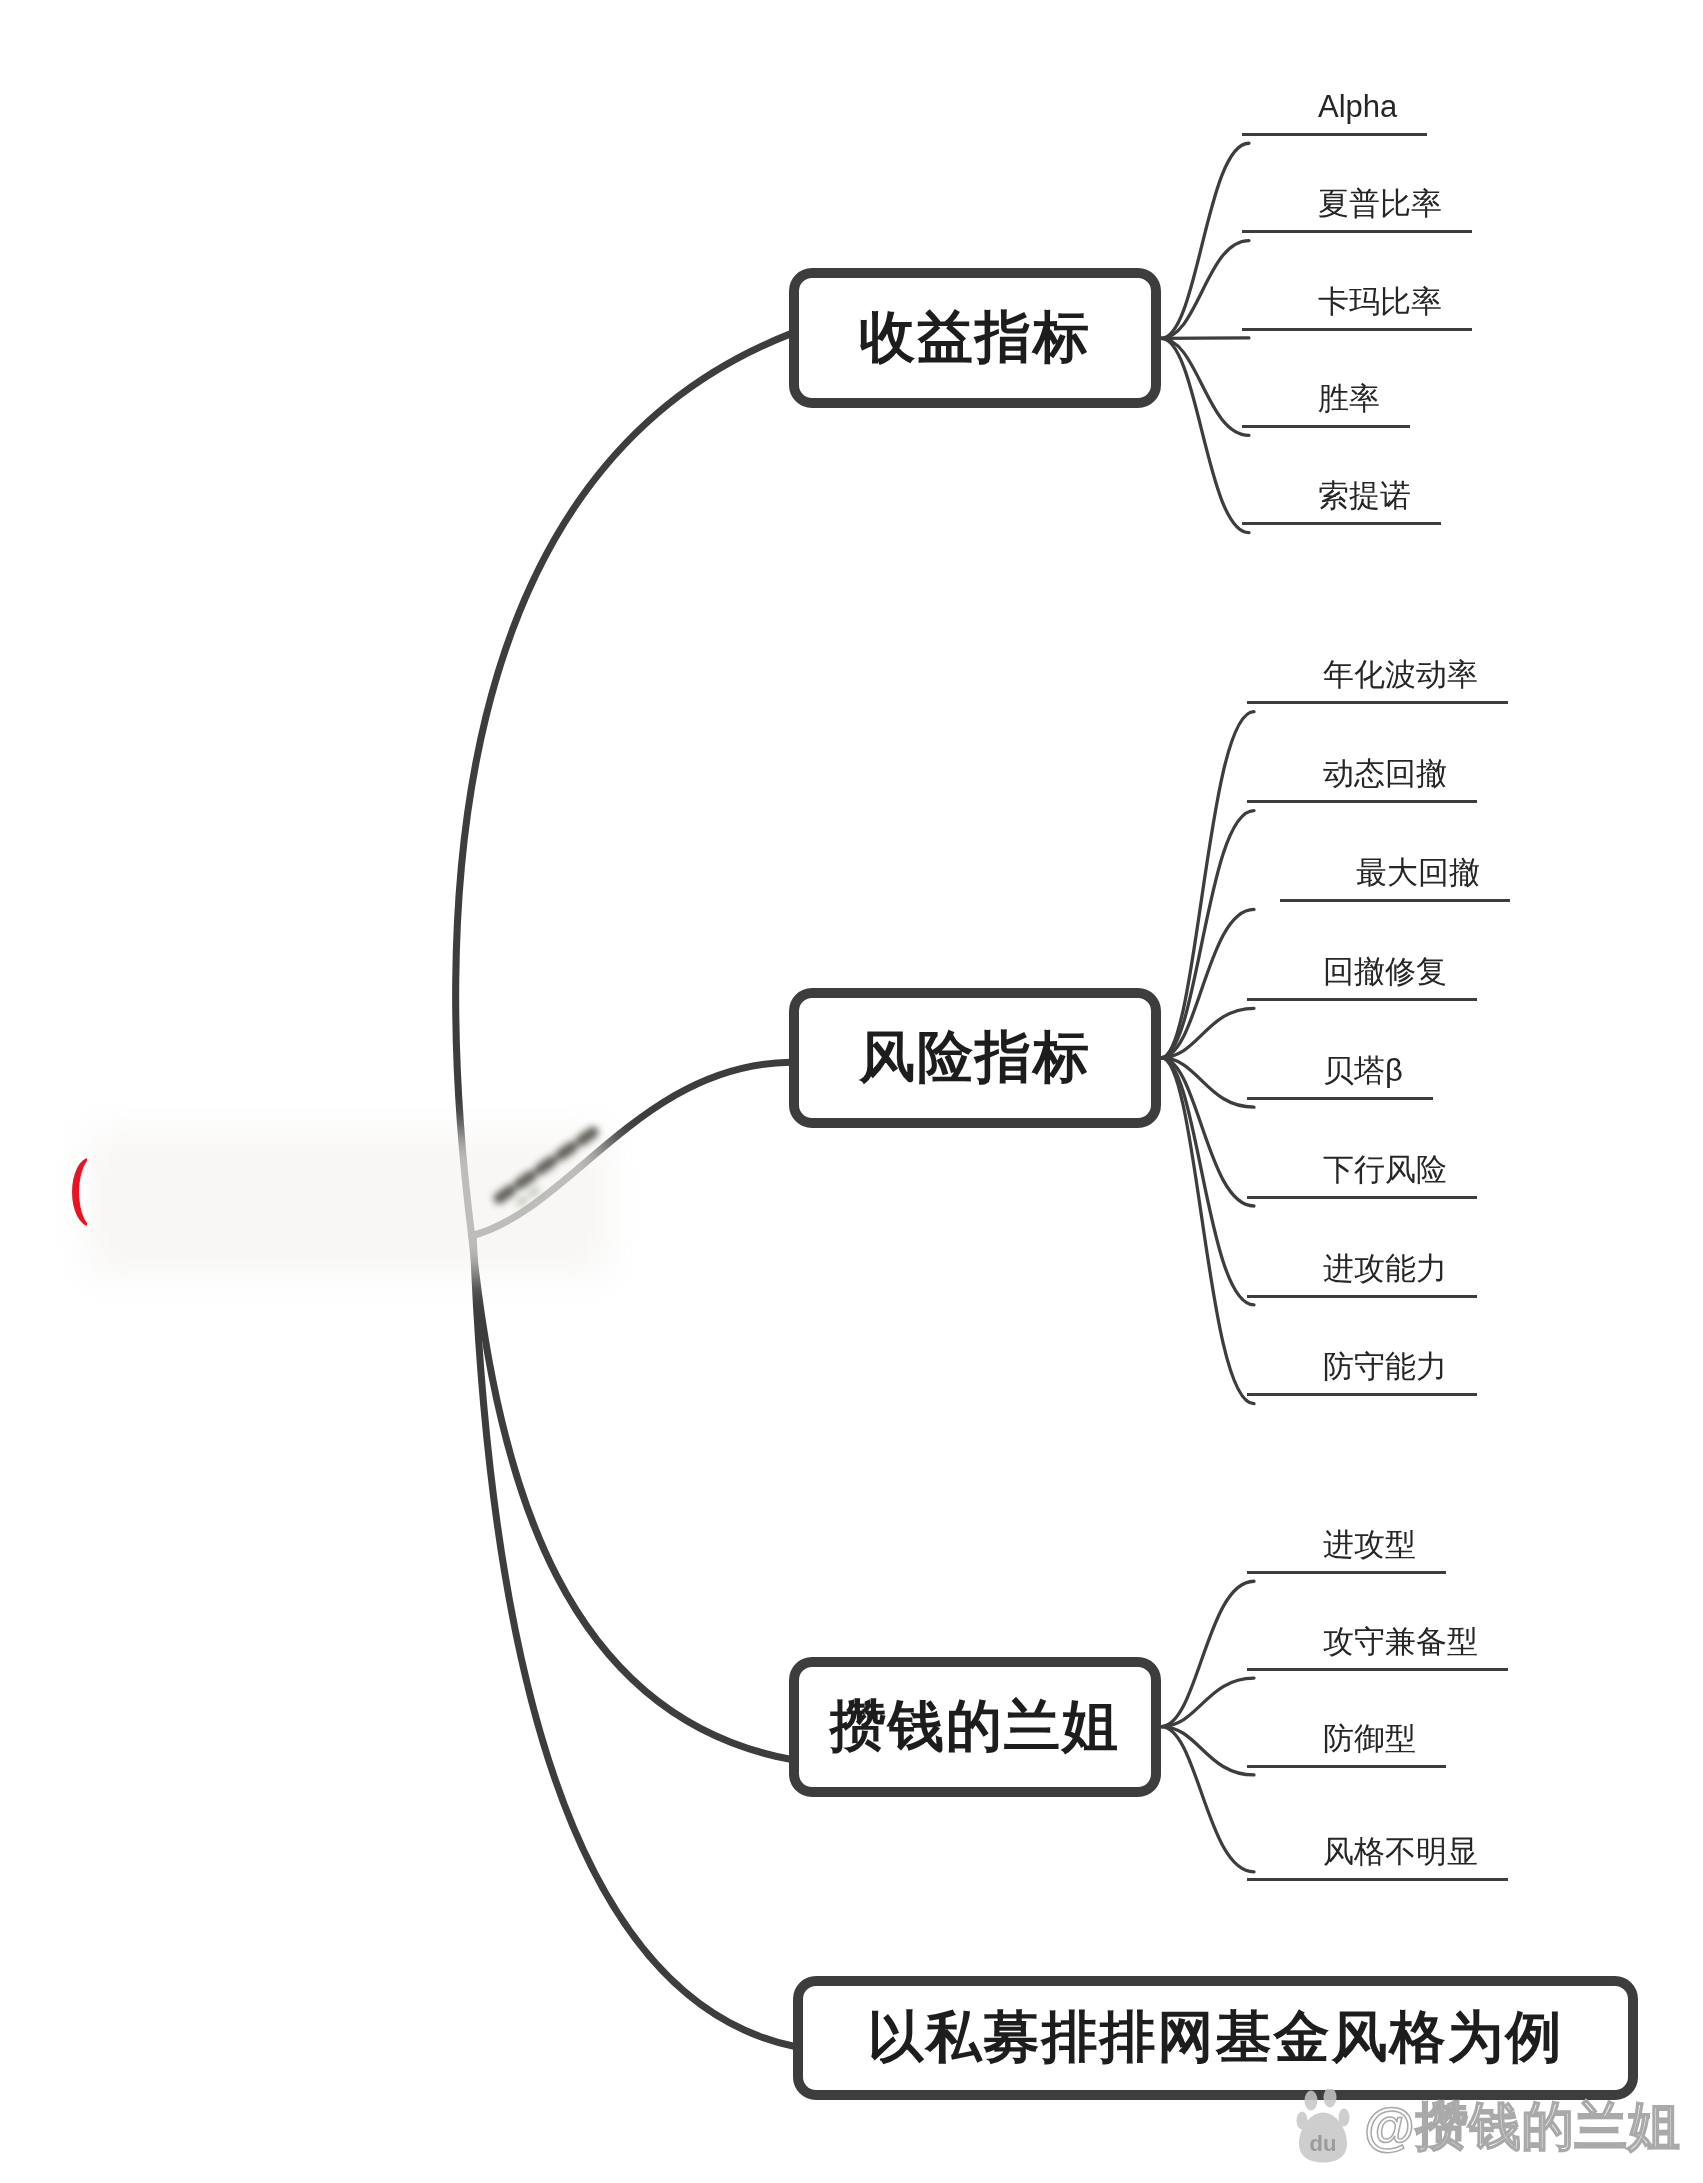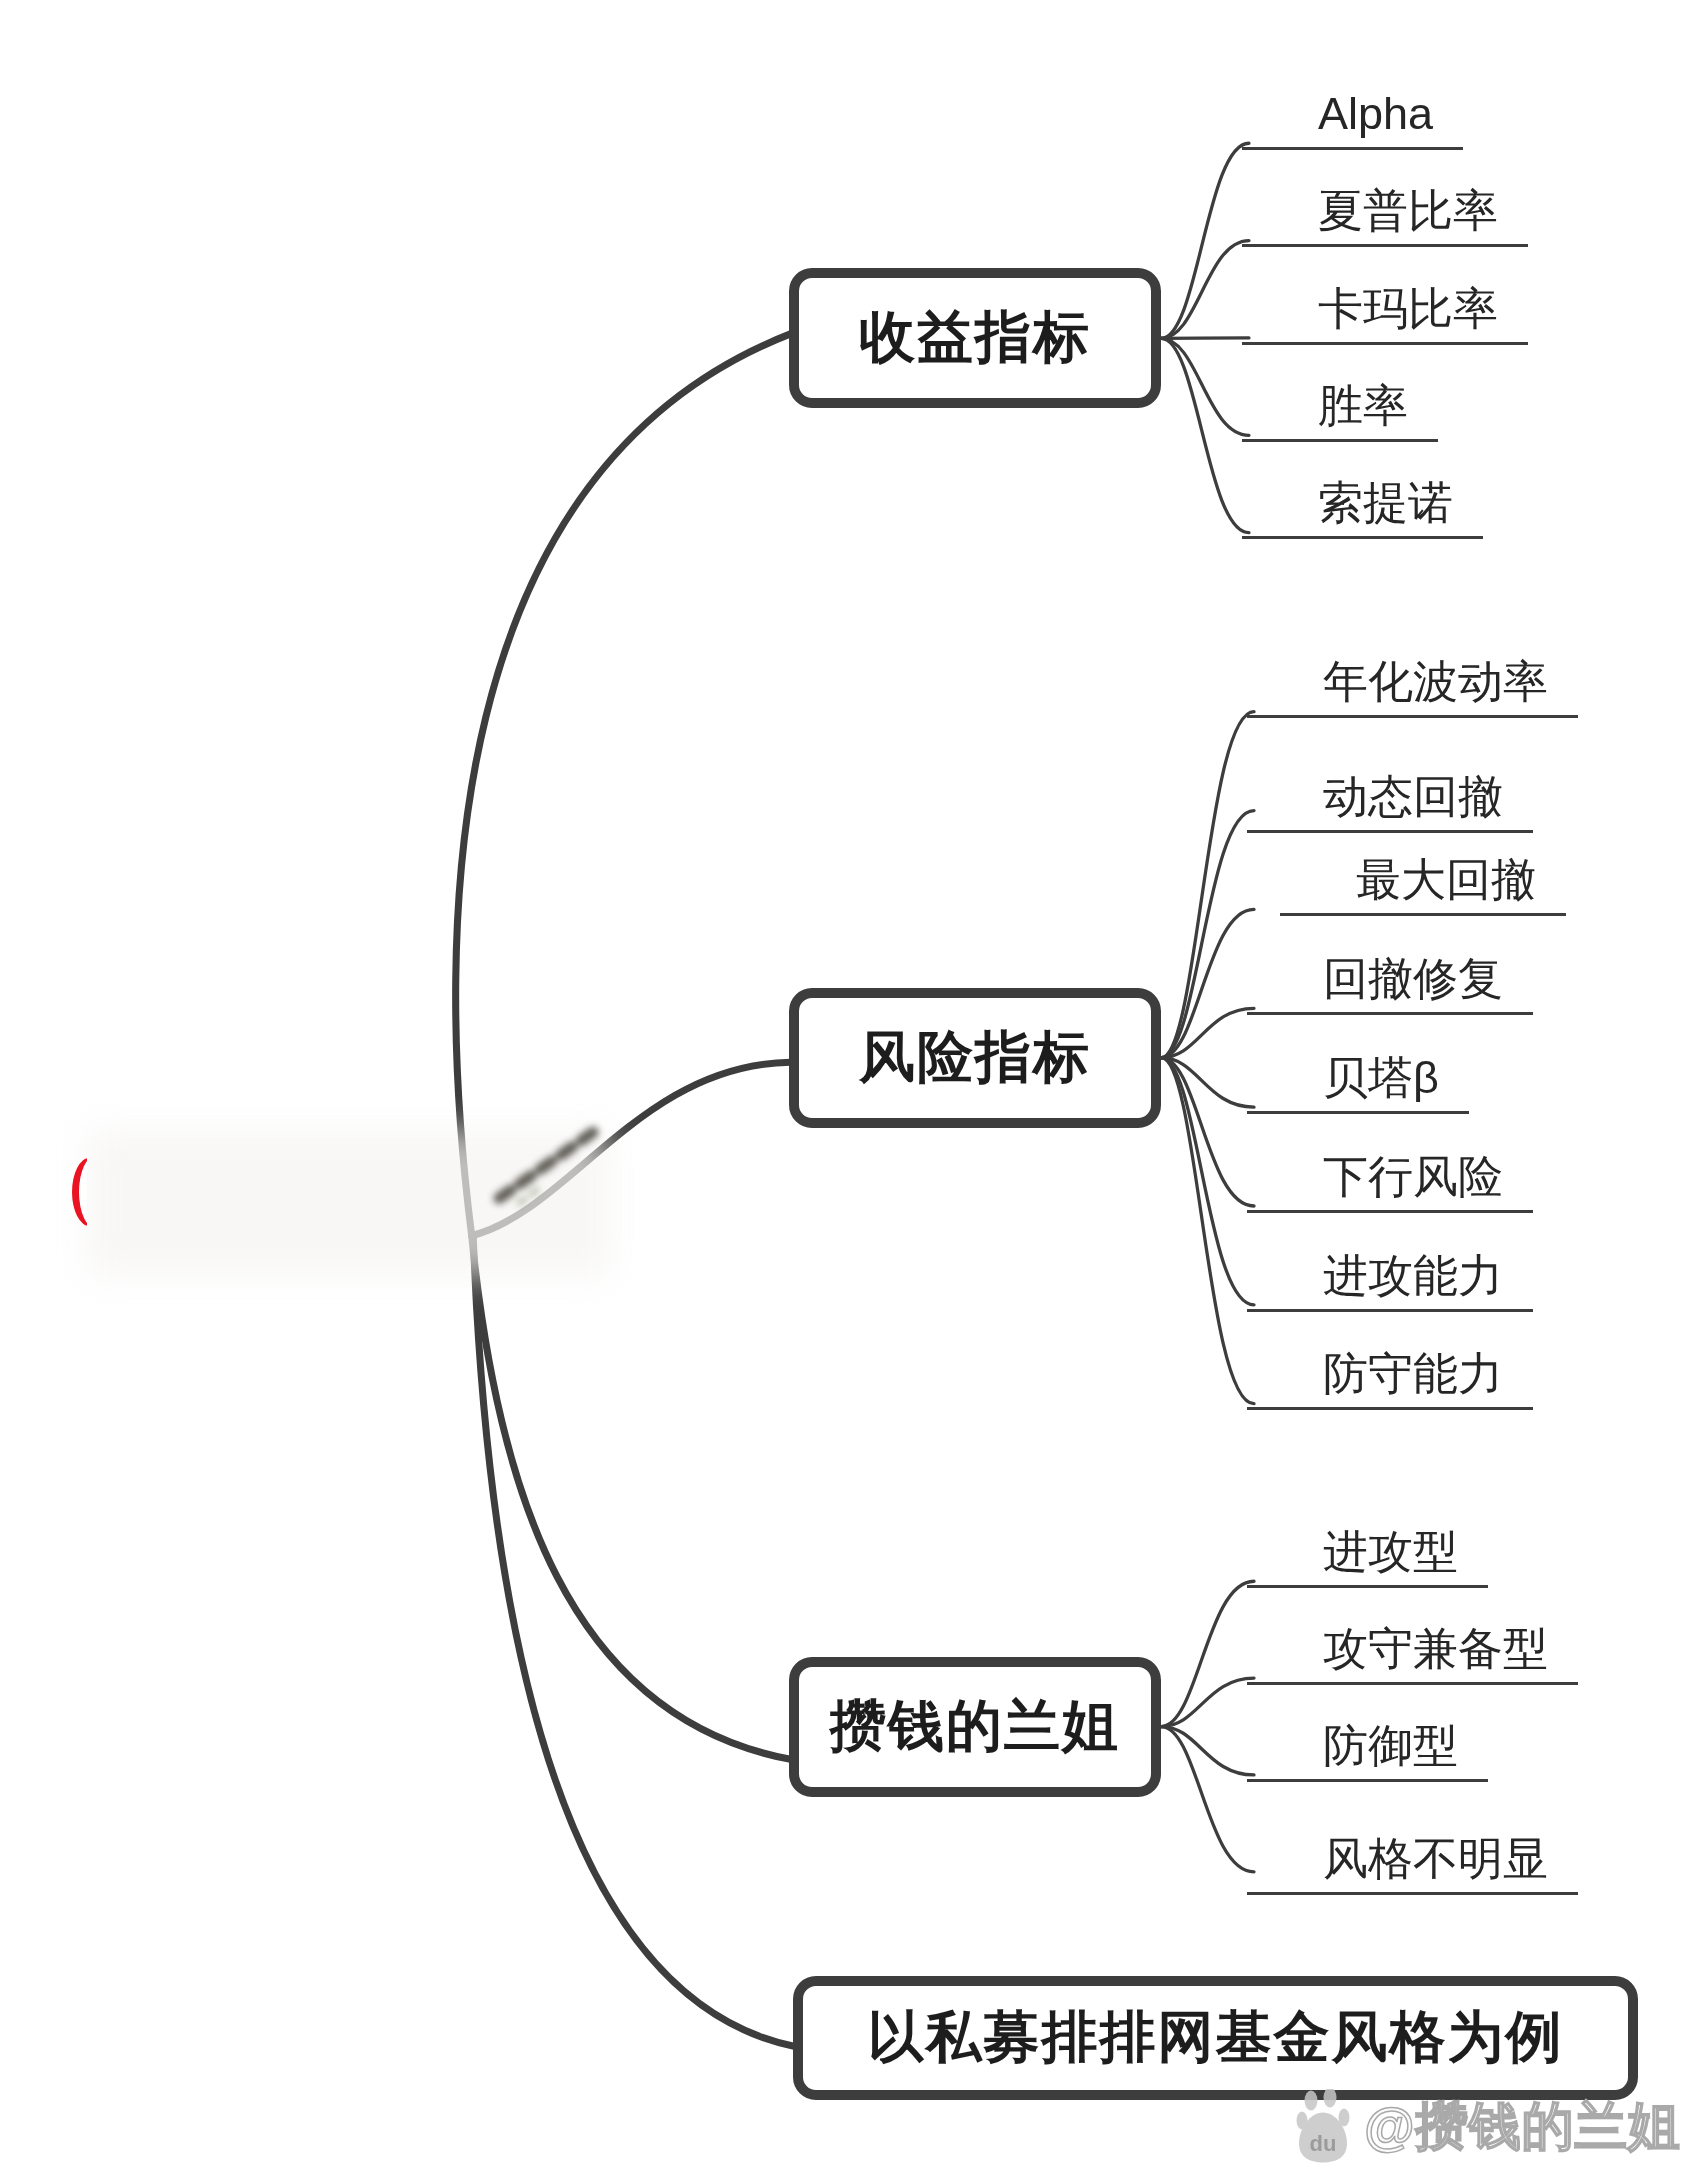--- a/index.html
+++ b/index.html
@@ -12,21 +12,21 @@
     position:absolute;box-sizing:border-box;
     border:10px solid #3d3d3d;border-radius:23px;background:#ffffff;
     display:flex;align-items:center;justify-content:center;
     font-weight:bold;font-size:56px;color:#1d1d1d;letter-spacing:2px;
     white-space:nowrap;z-index:3;text-align:center;
   }
   .topic-main{left:789px;width:372px;height:140px;}
   .topic-wide{left:793px;top:1976px;width:845px;height:124px;}
   .child{
     position:absolute;z-index:3;
-    font-size:45px;line-height:1;color:#262626;
+    font-size:31px;line-height:1;color:#262626;
     padding:0 30px 11px 76px;border-bottom:3.5px solid #3d3d3d;
     white-space:nowrap;
   }
   .haze{
     position:absolute;left:86px;top:1130px;width:525px;height:146px;
     background:#f6f4f2;filter:blur(17px);opacity:.7;z-index:1;
   }
   .scribble-wrap{position:absolute;left:484px;top:1105px;width:141px;height:111px;filter:blur(3.5px);opacity:.85;z-index:2;}
   .crescent{position:absolute;left:72px;top:1158px;width:15px;height:68px;overflow:hidden;z-index:2;}
   .crescent .red{position:absolute;left:0;top:0;width:35px;height:68px;border-radius:50%;background:#ea1322;}
@@ -108,21 +108,21 @@
     <span>以私募排排网基金风格为例</span>
   </div>
 
   <div class="child" style="left:1242px;top:91px;">Alpha</div>
   <div class="child" style="left:1242px;top:188px;">夏普比率</div>
   <div class="child" style="left:1242px;top:286px;">卡玛比率</div>
   <div class="child" style="left:1242px;top:383px;">胜率</div>
   <div class="child" style="left:1242px;top:480px;">索提诺</div>
 
   <div class="child" style="left:1247px;top:659px;">年化波动率</div>
-  <div class="child" style="left:1247px;top:774px;text-align:right;">动态回撤</div>
+  <div class="child" style="left:1247px;top:758px;text-align:right;">动态回撤</div>
   <div class="child" style="left:1280px;top:857px;">最大回撤</div>
   <div class="child" style="left:1247px;top:956px;">回撤修复</div>
   <div class="child" style="left:1247px;top:1055px;">贝塔β</div>
   <div class="child" style="left:1247px;top:1154px;">下行风险</div>
   <div class="child" style="left:1247px;top:1253px;">进攻能力</div>
   <div class="child" style="left:1247px;top:1351px;">防守能力</div>
 
   <div class="child" style="left:1247px;top:1529px;">进攻型</div>
   <div class="child" style="left:1247px;top:1626px;">攻守兼备型</div>
   <div class="child" style="left:1247px;top:1723px;">防御型</div>

